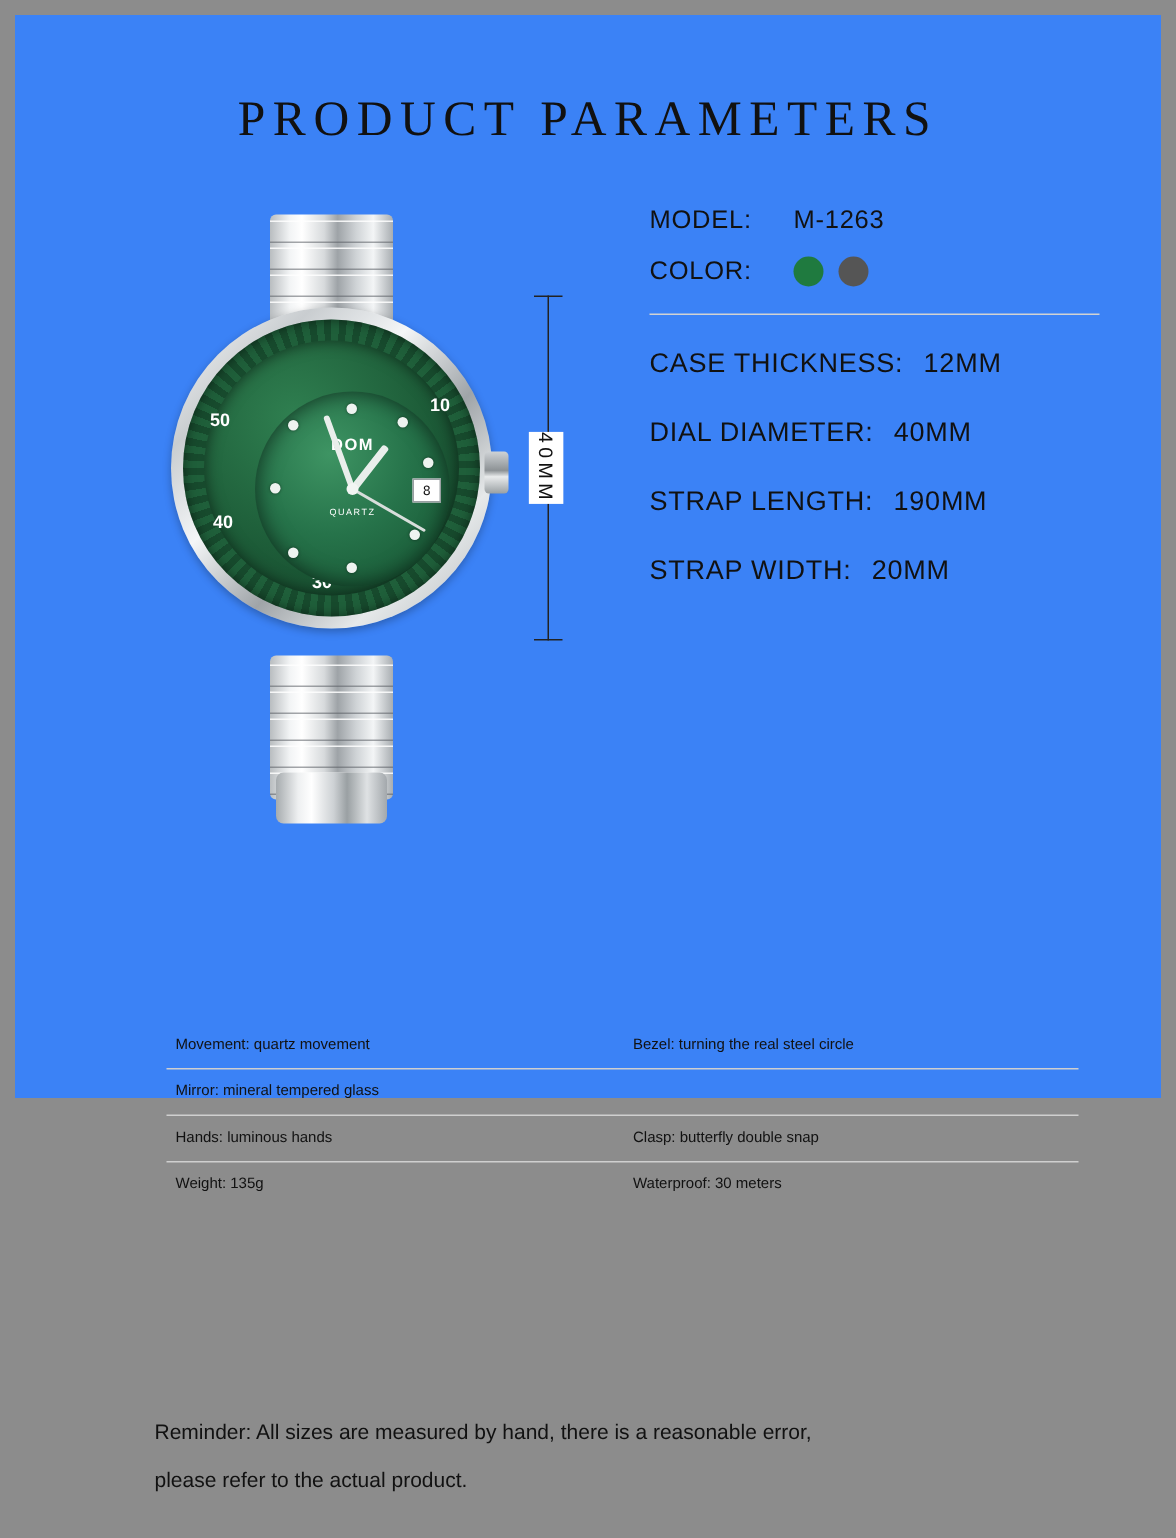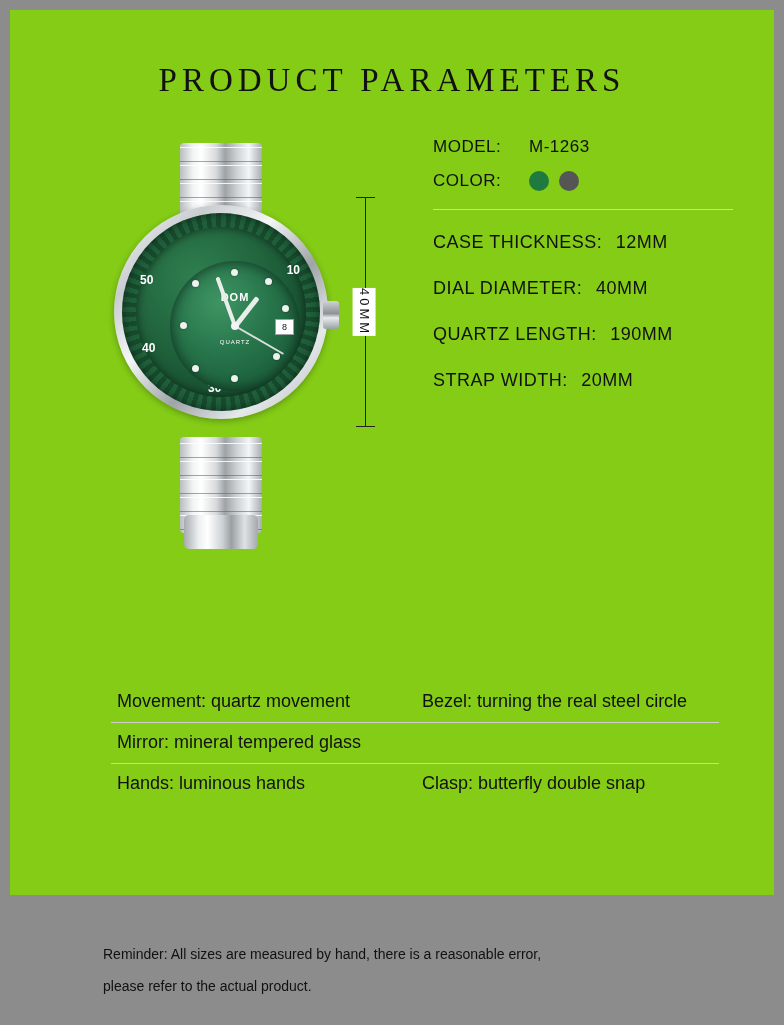--- a/index.html
+++ b/index.html
@@ -11,22 +11,22 @@
     width: 784px;
     height: 1025px;
     font-family: "Liberation Sans", sans-serif;
     -webkit-font-smoothing: antialiased;
   }
   .page {
     position: absolute;
     left: 10px;
     top: 10px;
     width: 764px;
-    height: 885px;
-    background: #84cc16;
+    height: 722px;
+    background: #3b82f6;
     box-sizing: border-box;
   }
 
   
   .title {
     text-align: center;
     margin-top: 52px;
     font-family: "Liberation Serif", serif;
     font-size: 33px;
     letter-spacing: 5px;
@@ -259,21 +259,21 @@
     left: 101px;
     top: 672px;
     width: 608px;
   }
   .trow {
     display: flex;
     border-bottom: 1px solid #cfcfcf;
   }
   .trow:last-of-type { border-bottom: none; }
   .tcell {
-    font-size: 18px;
+    font-size: 10px;
     color: #111;
     padding: 9px 2px 10px 6px;
     box-sizing: border-box;
   }
   .tcell.left { width: 305px; }
   .tcell.right { width: 303px; }
 
   .reminder {
     position: absolute;
     left: 93px;
@@ -367,21 +367,21 @@
 
       <div class="spec-row">
         <span>CASE THICKNESS:</span>
         <span class="val">12MM</span>
       </div>
       <div class="spec-row">
         <span>DIAL DIAMETER:</span>
         <span class="val">40MM</span>
       </div>
       <div class="spec-row">
-        <span>QUARTZ LENGTH:</span>
+        <span>STRAP LENGTH:</span>
         <span class="val">190MM</span>
       </div>
       <div class="spec-row">
         <span>STRAP WIDTH:</span>
         <span class="val">20MM</span>
       </div>
     </div>
   </div>
 
   <div class="table">
@@ -389,20 +389,24 @@
       <div class="tcell left">Movement: quartz movement</div>
       <div class="tcell right">Bezel: turning the real steel circle</div>
     </div>
     <div class="trow">
       <div class="tcell left">Mirror: mineral tempered glass</div>
     </div>
     <div class="trow">
       <div class="tcell left">Hands: luminous hands</div>
       <div class="tcell right">Clasp: butterfly double snap</div>
     </div>
+    <div class="trow">
+      <div class="tcell left">Weight: 135g</div>
+      <div class="tcell right">Waterproof: 30 meters</div>
+    </div>
   </div>
 
   <div class="reminder">
     <div>Reminder: All sizes are measured by hand, there is a reasonable error,</div>
     <div>please refer to the actual product.</div>
   </div>
 
 </div>
 
 </body></html>

